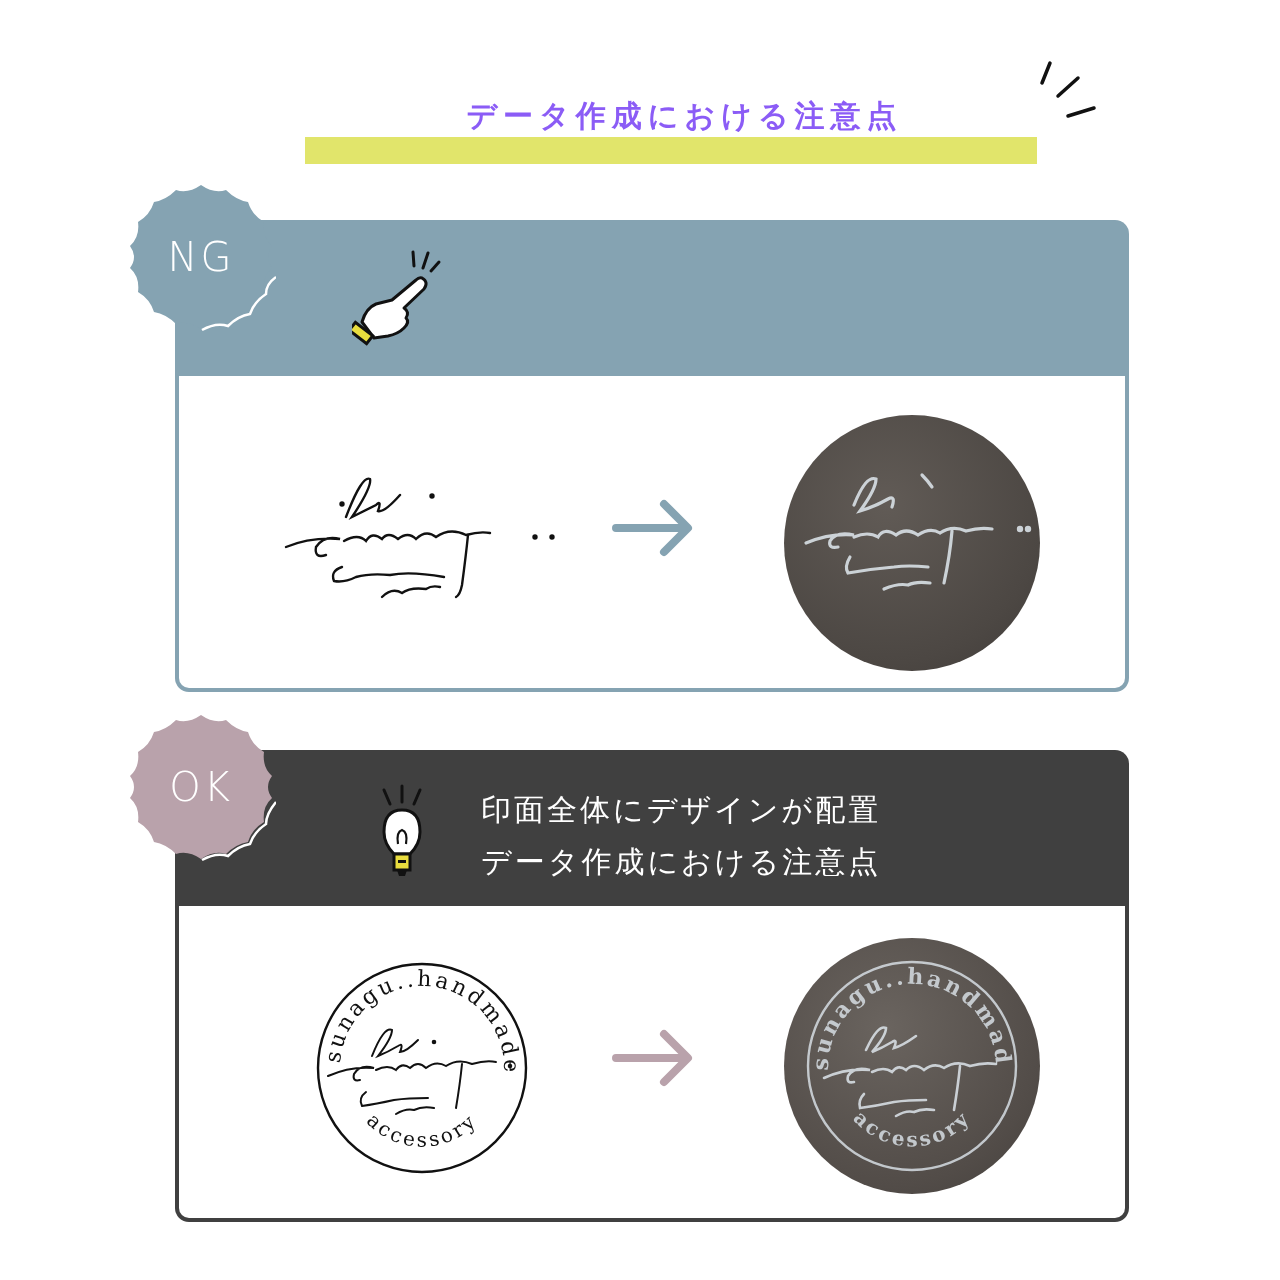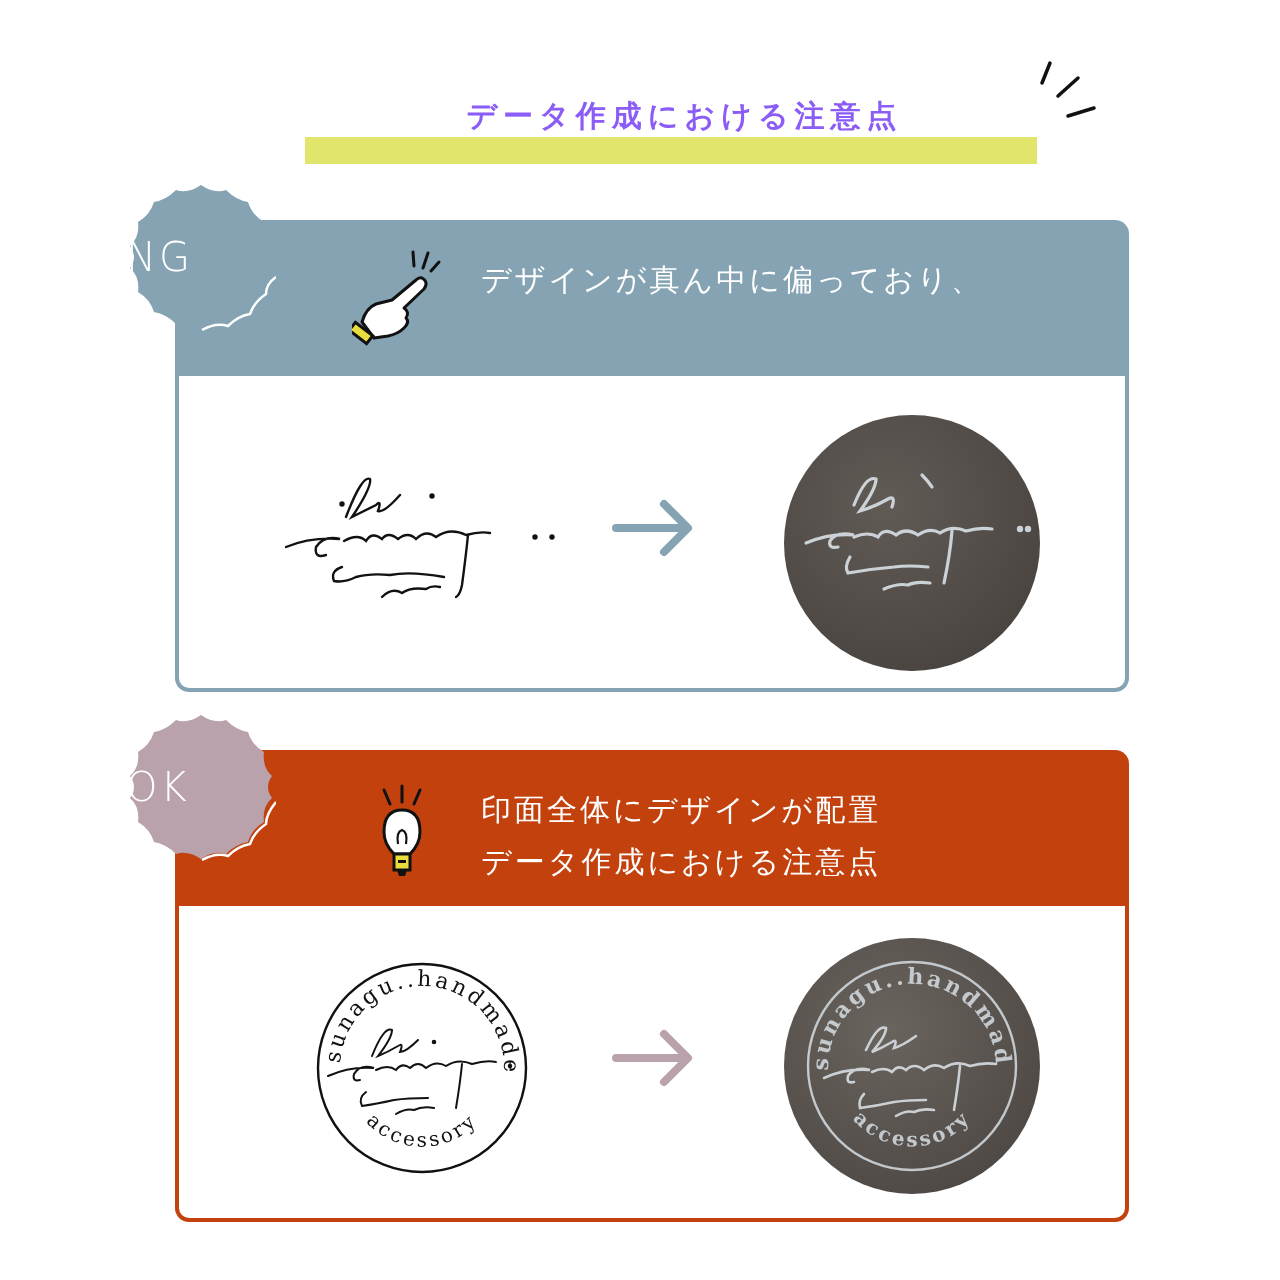--- a/index.html
+++ b/index.html
@@ -6,50 +6,49 @@
   body { width:1280px; height:1280px; background:#ffffff; position:relative; overflow:hidden;
          font-family:"DejaVu Sans", sans-serif; }
   .title-wrap { position:absolute; left:305px; top:80px; width:735px; height:90px; }
   .title-highlight { position:absolute; left:0; top:57px; width:732px; height:27px; background:#e1e56b; }
   .title { position:absolute; left:12px; top:16px; width:735px; text-align:center; font-size:30px;
            font-weight:bold; letter-spacing:6px; color:#8b5cf6; }
   .burst { position:absolute; left:1030px; top:50px; width:80px; height:80px; }
 
   .card { position:absolute; left:175px; width:954px; border-radius:14px; box-sizing:border-box; }
   .card-ng { top:220px; height:472px; background:#85a3b2; }
-  .card-ok { top:750px; height:472px; background:#c2410c; }
+  .card-ok { top:750px; height:472px; background:#404040; }
   .card-inner { position:absolute; left:4px; right:4px; bottom:4px; top:156px; background:#fff; border-radius:0 0 10px 10px; }
   .card-text { position:absolute; left:306px; top:34px; color:#fff; font-size:30px; line-height:52px;
                letter-spacing:3px; font-weight:300; }
   .badge { position:absolute; width:150px; height:150px; }
   .badge-ng { left:126px; top:182px; }
   .badge-ok { left:126px; top:712px; }
   .badge-label { position:absolute; left:0; top:0; width:150px; height:150px; line-height:150px;
-                 text-align:left; color:#fff; font-size:40px; letter-spacing:3px; font-weight:300; }
+                 text-align:center; color:#fff; font-size:40px; letter-spacing:3px; font-weight:300; }
   .icon { position:absolute; }
   .arrow { position:absolute; width:84px; height:60px; }
   .art { position:absolute; }
   .photo { position:absolute; border-radius:50%; overflow:hidden; }
 </style>
 </head>
 <body>
 
 <div class="title-wrap">
   <div class="title-highlight"></div>
   <div class="title">データ作成における注意点</div>
 </div>
 <svg class="burst" viewBox="0 0 80 80">
   <line x1="20" y1="13" x2="12" y2="33" stroke="#111" stroke-width="3.5" stroke-linecap="round"></line>
   <line x1="48" y1="28" x2="28" y2="46" stroke="#111" stroke-width="3.5" stroke-linecap="round"></line>
   <line x1="64" y1="58" x2="38" y2="66" stroke="#111" stroke-width="3.5" stroke-linecap="round"></line>
 </svg>
 
 <div class="card card-ng">
   <div class="card-text">
-    <div>デザインが真ん中に偏っており、</div>
   </div>
   <div class="card-inner"></div>
 </div>
 <svg class="badge badge-ng" viewBox="0 0 150 150">
   <path d="M75 3 Q88 12 100 8 Q110 18 122 20 Q126 33 138 40 Q136 55 146 64 Q138 75 146 86 Q136 95 138 110 Q126 117 122 130 Q110 132 100 142 Q88 138 75 147 Q62 138 50 142 Q40 132 28 130 Q24 117 12 110 Q14 95 4 86 Q12 75 4 64 Q14 55 12 40 Q24 33 28 20 Q40 18 50 8 Q62 12 75 3 Z" fill="#85a3b2"></path>
   <path d="M150 95 Q140 102 140 112 Q128 120 124 132 Q112 134 102 144 Q90 140 76 148" fill="none" stroke="#fff" stroke-width="2.5"></path>
 </svg>
 <div class="badge badge-ng">
   <div class="badge-label">NG</div>
 </div>

